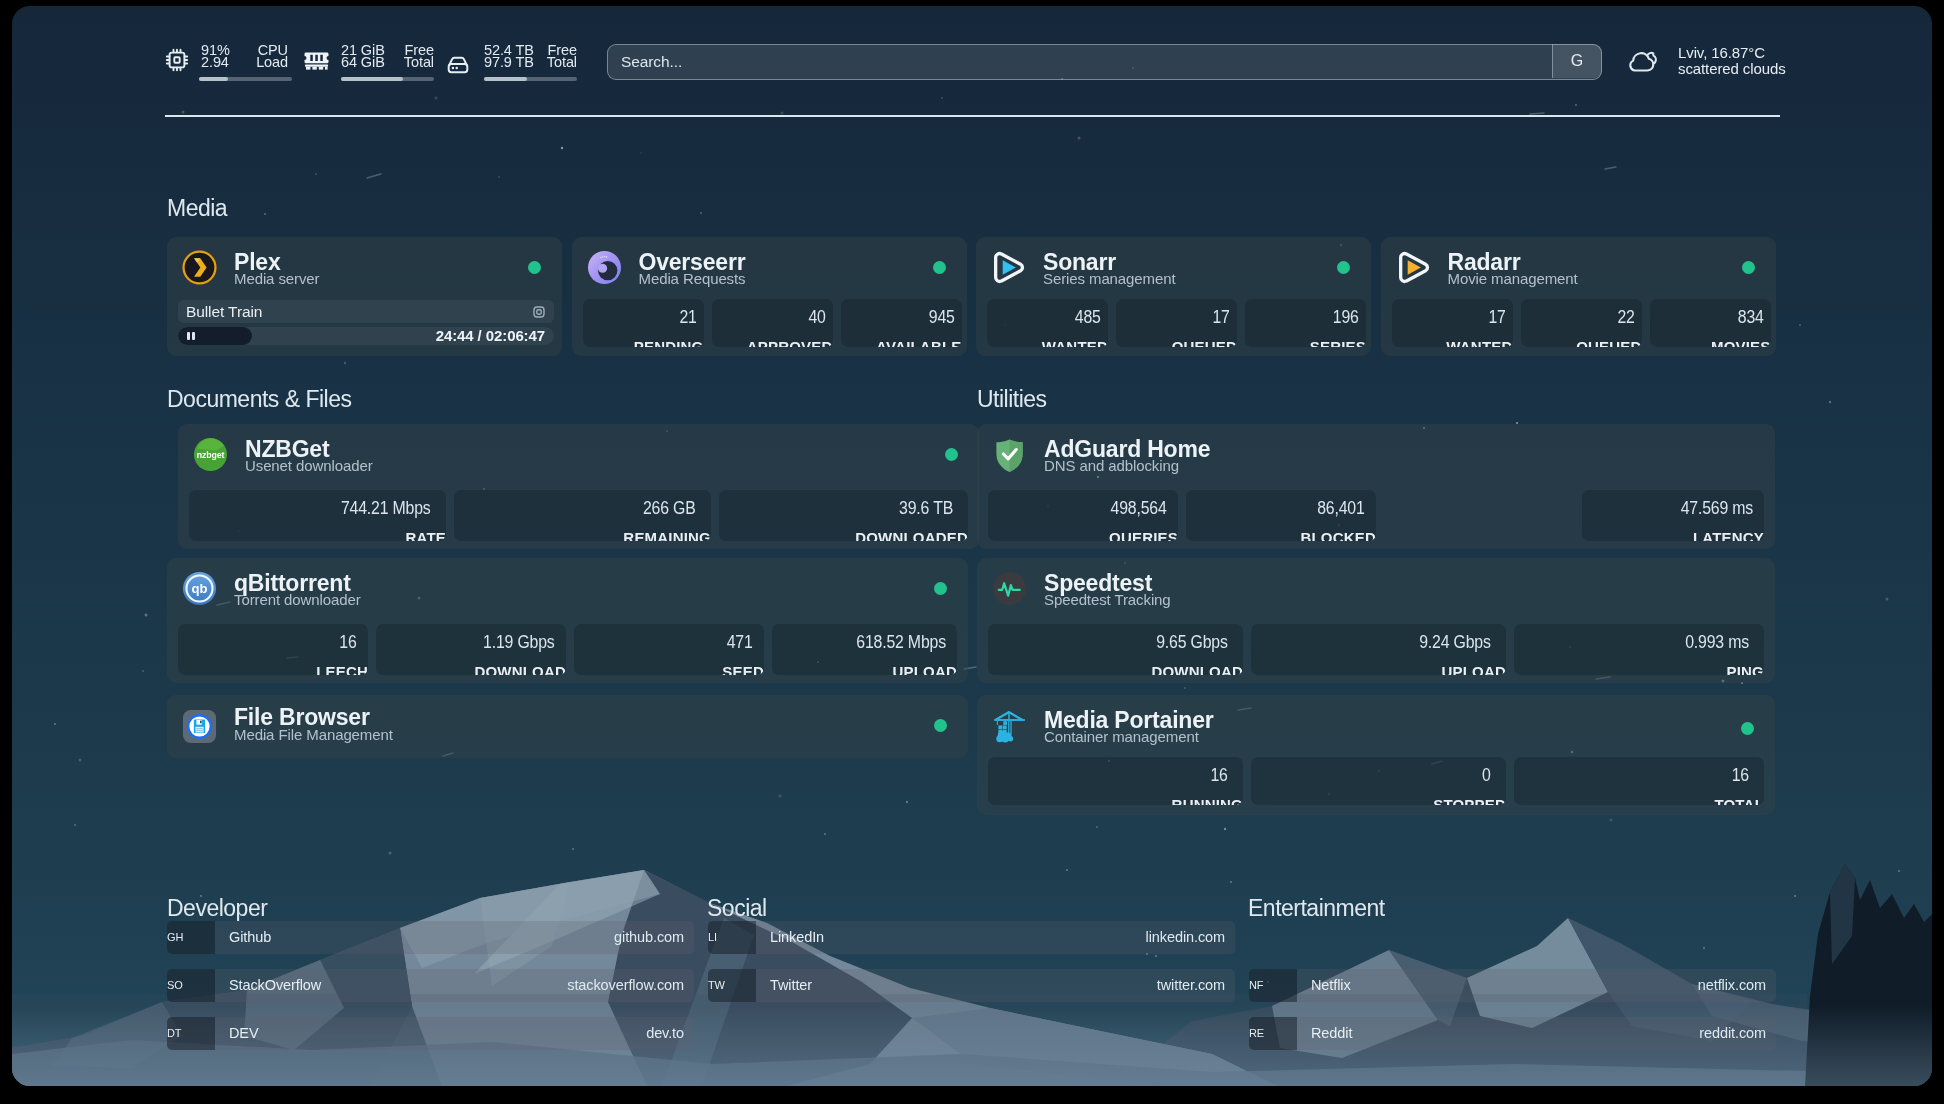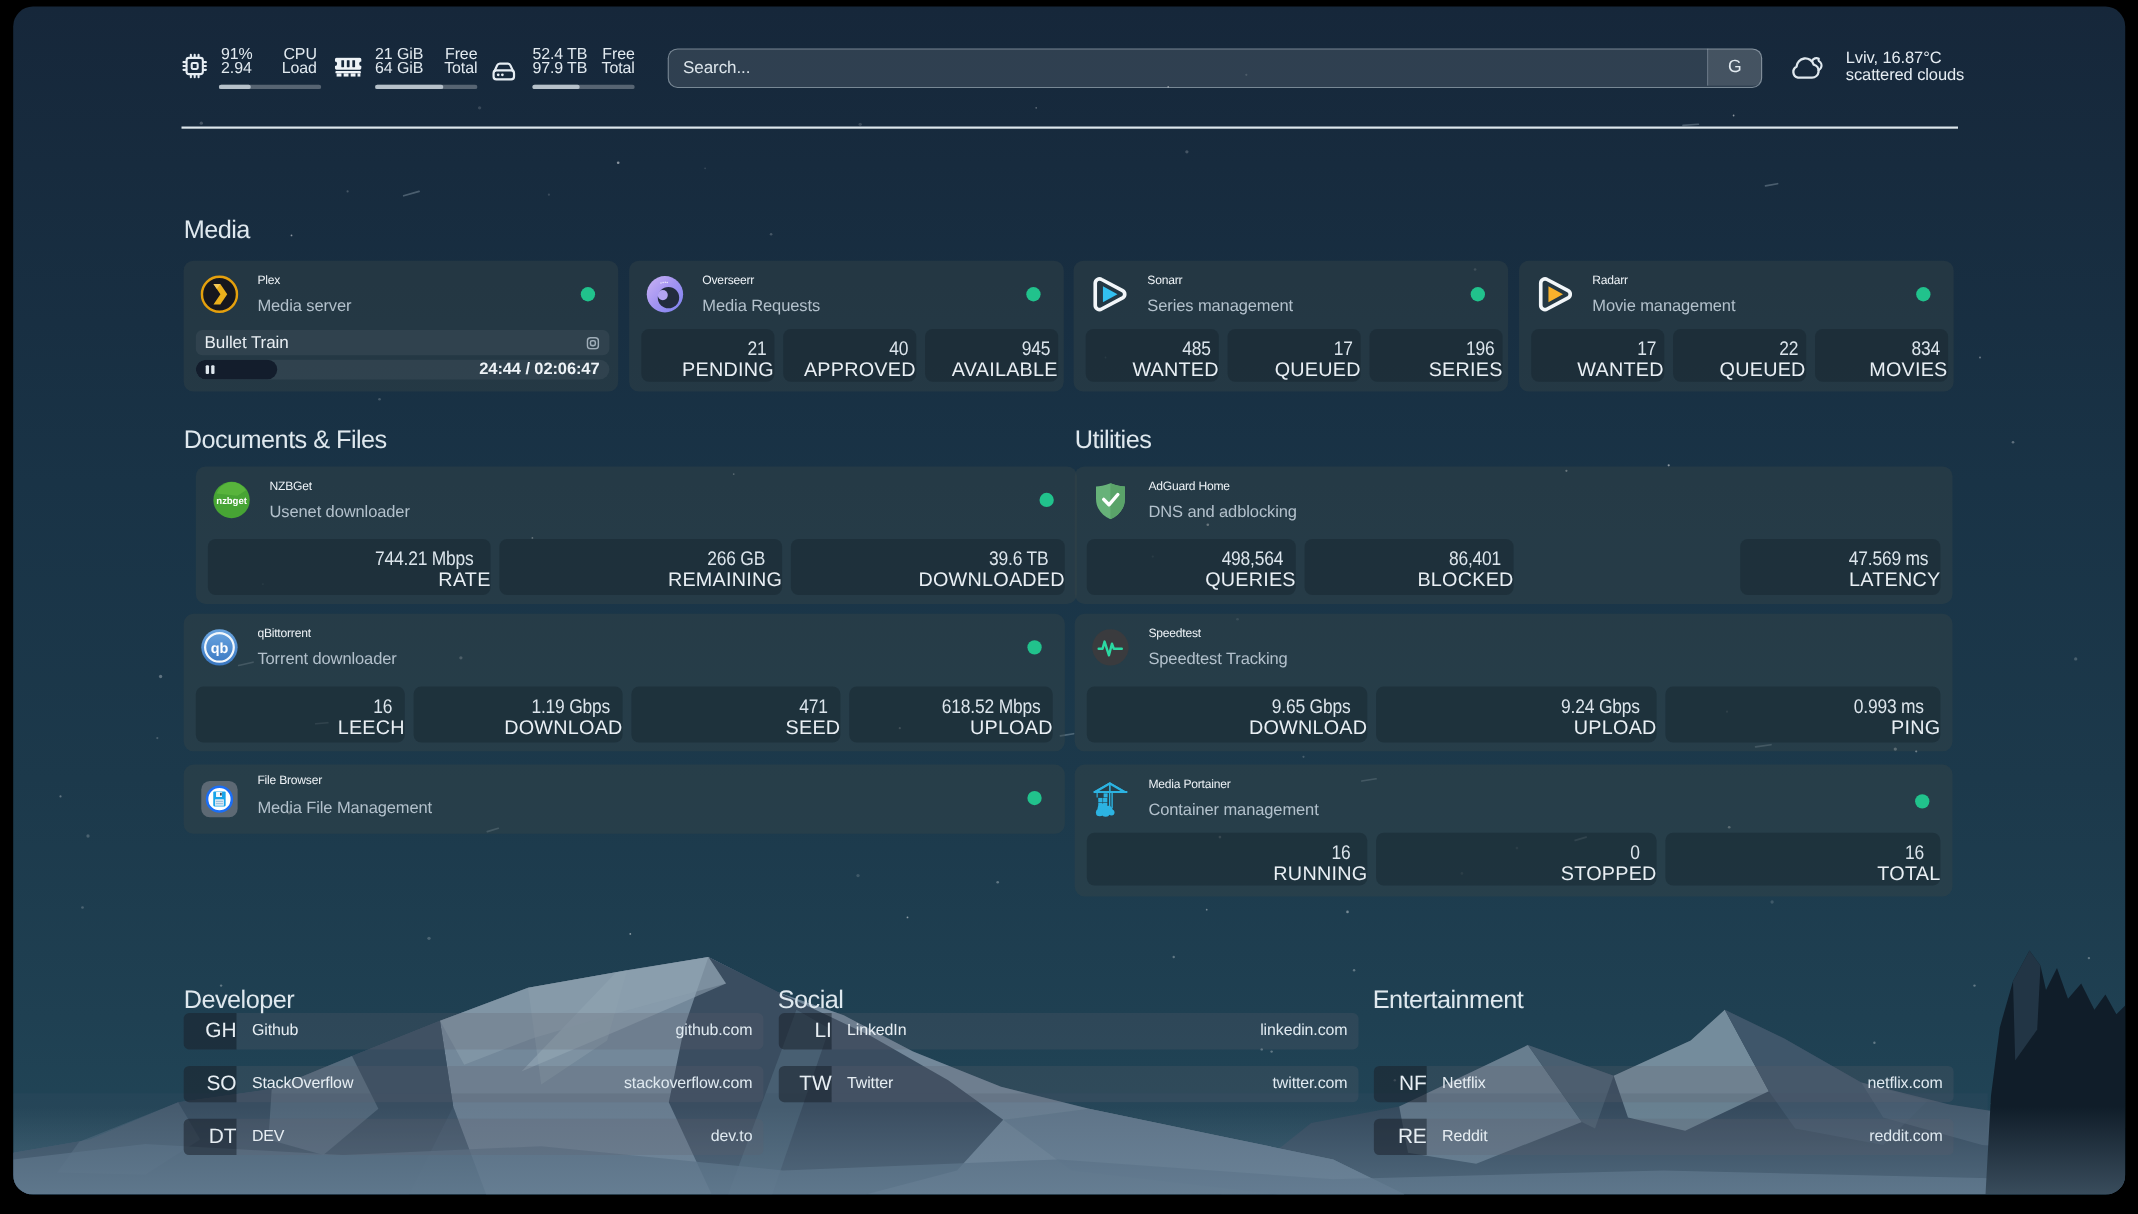--- a/index.html
+++ b/index.html
@@ -3,30 +3,30 @@
 <meta charset="utf-8">
 <style>
 html,body{margin:0;padding:0;background:#000;width:1944px;height:1104px;overflow:hidden}
 *{box-sizing:border-box;font-family:"Liberation Sans",sans-serif;letter-spacing:-0.1px}
 #win{position:absolute;left:12px;top:6px;width:1920px;height:1080px;border-radius:18px;overflow:hidden;
 background:linear-gradient(180deg,#16273a 0%,#193346 40%,#1c394b 65%,#1f4052 85%,#224759 100%)}
 #bg{position:absolute;left:0;top:0}
 .abs{position:absolute}
 .card{position:absolute;background:rgba(56,68,72,.42);border-radius:9px}
 .hicon{position:absolute;left:15px;top:13px;width:35px;height:35px}
-.t1{position:absolute;left:67px;top:12px;font-size:11px;font-weight:400;color:#edf2f6;letter-spacing:-0.2px;white-space:nowrap}
+.t1{position:absolute;left:67px;top:12px;font-size:23px;font-weight:700;color:#edf2f6;letter-spacing:-0.2px;white-space:nowrap}
 .t2{position:absolute;left:67px;top:32.5px;font-size:15px;color:#b3c1cc;white-space:nowrap}
 .dot{position:absolute;right:21px;top:24px;width:13px;height:13px;border-radius:50%;background:#21c28c}
 .sb{position:absolute;background:rgba(16,30,40,.36);border-radius:7px;text-align:right;color:#dce5ec;overflow:hidden}
 .sb .n{font-size:18px;line-height:21px;margin-top:8px;letter-spacing:-0.2px;transform:scaleX(.88)}
-.sb .l{font-size:18px;font-weight:400;line-height:15px;margin-top:1px;letter-spacing:.2px;color:#e9eff4}
+.sb .l{font-size:15px;font-weight:700;line-height:15px;margin-top:11px;letter-spacing:.2px;color:#e9eff4}
 .hd{position:absolute;font-size:23px;font-weight:400;color:#dfe8ee;letter-spacing:-0.5px;line-height:24px;white-space:nowrap}
 .bk{position:absolute;height:33px;background:rgba(96,98,110,.24);border-radius:5px;color:#e7eef3;font-size:14.5px}
 .bk .ab{position:absolute;left:0;top:0;width:48px;height:33px;background:rgba(5,14,24,.42);border-radius:5px 0 0 5px;
- text-align:right;line-height:33px;font-size:19px;color:#e7eef3}
+ text-align:left;line-height:33px;font-size:11px;color:#e7eef3}
 .bk .nm{position:absolute;left:62px;top:0;line-height:33px}
 .bk .ur{position:absolute;right:10px;top:0;line-height:33px;color:#dfe9f0}
 .tb{position:absolute;font-size:14.5px;line-height:12.3px;color:#e2eaf0;white-space:nowrap}
 .pbar{position:absolute;height:3.5px;border-radius:2px;background:rgba(255,255,255,.28)}
 .pbar i{display:block;height:3.5px;border-radius:2px;background:#b6c1ca}
 </style>
 </head>
 <body>
 <div id="win">
 <svg id="bg" width="1920" height="1080" viewBox="0 0 1920 1080">

